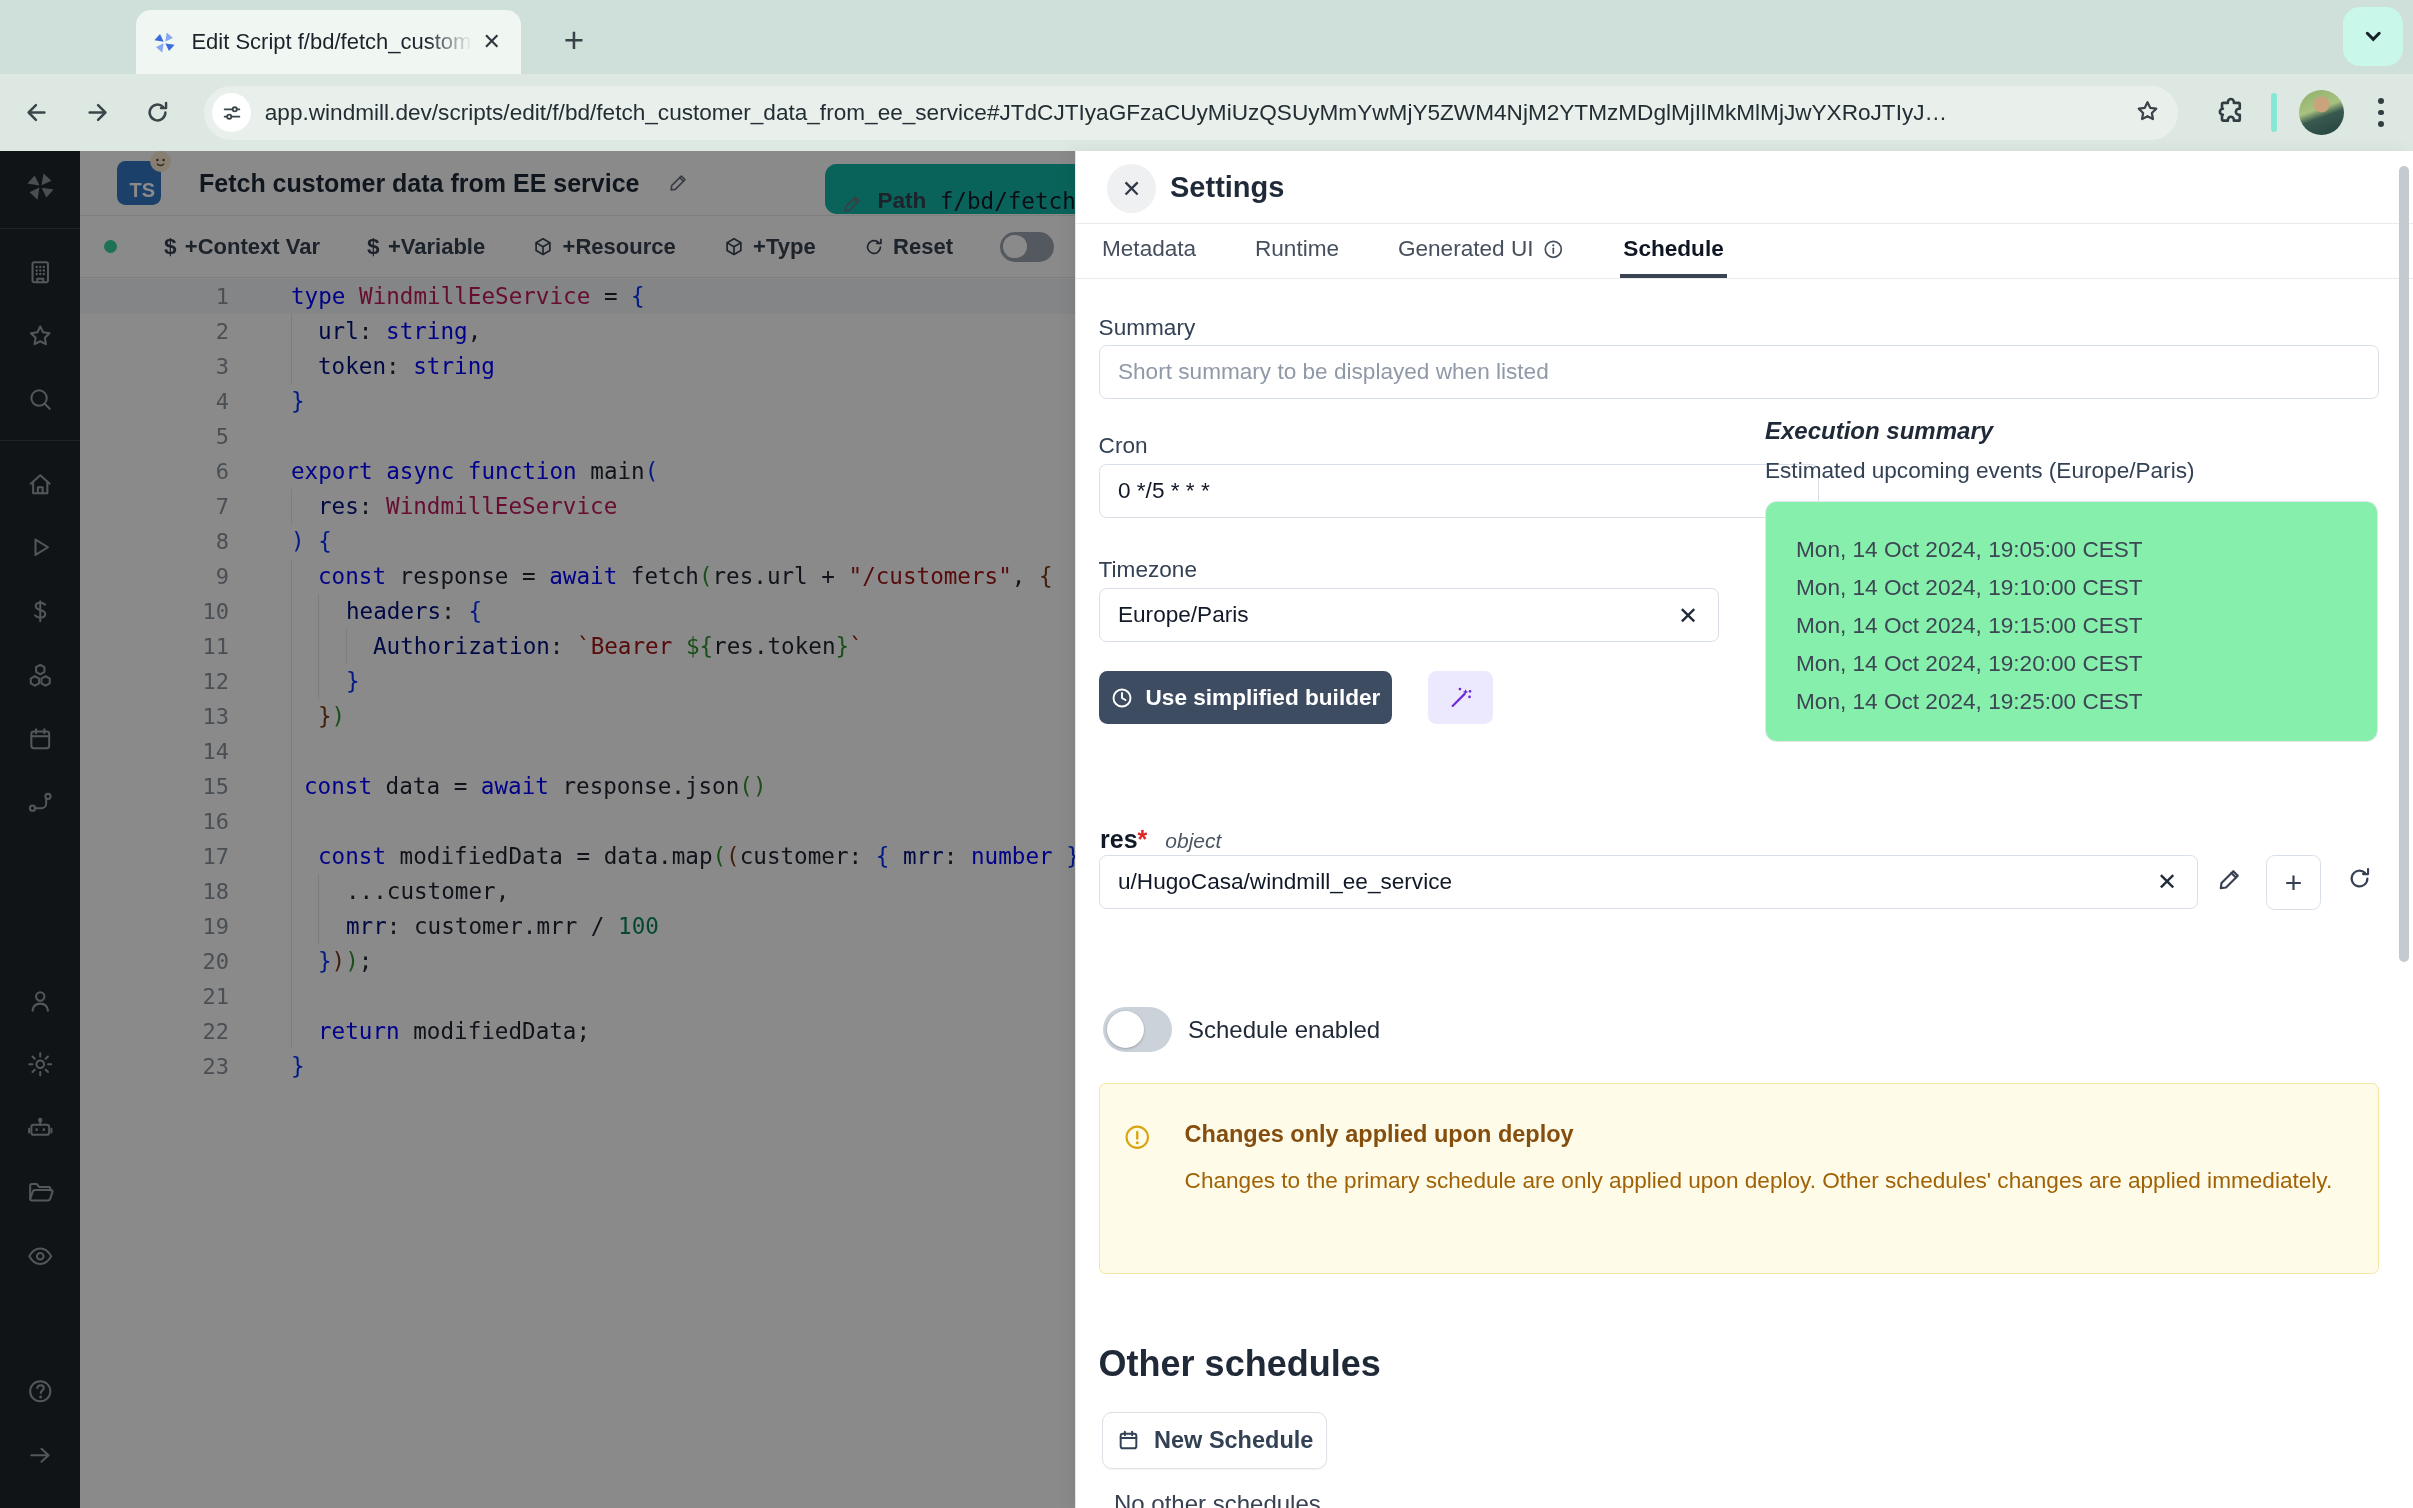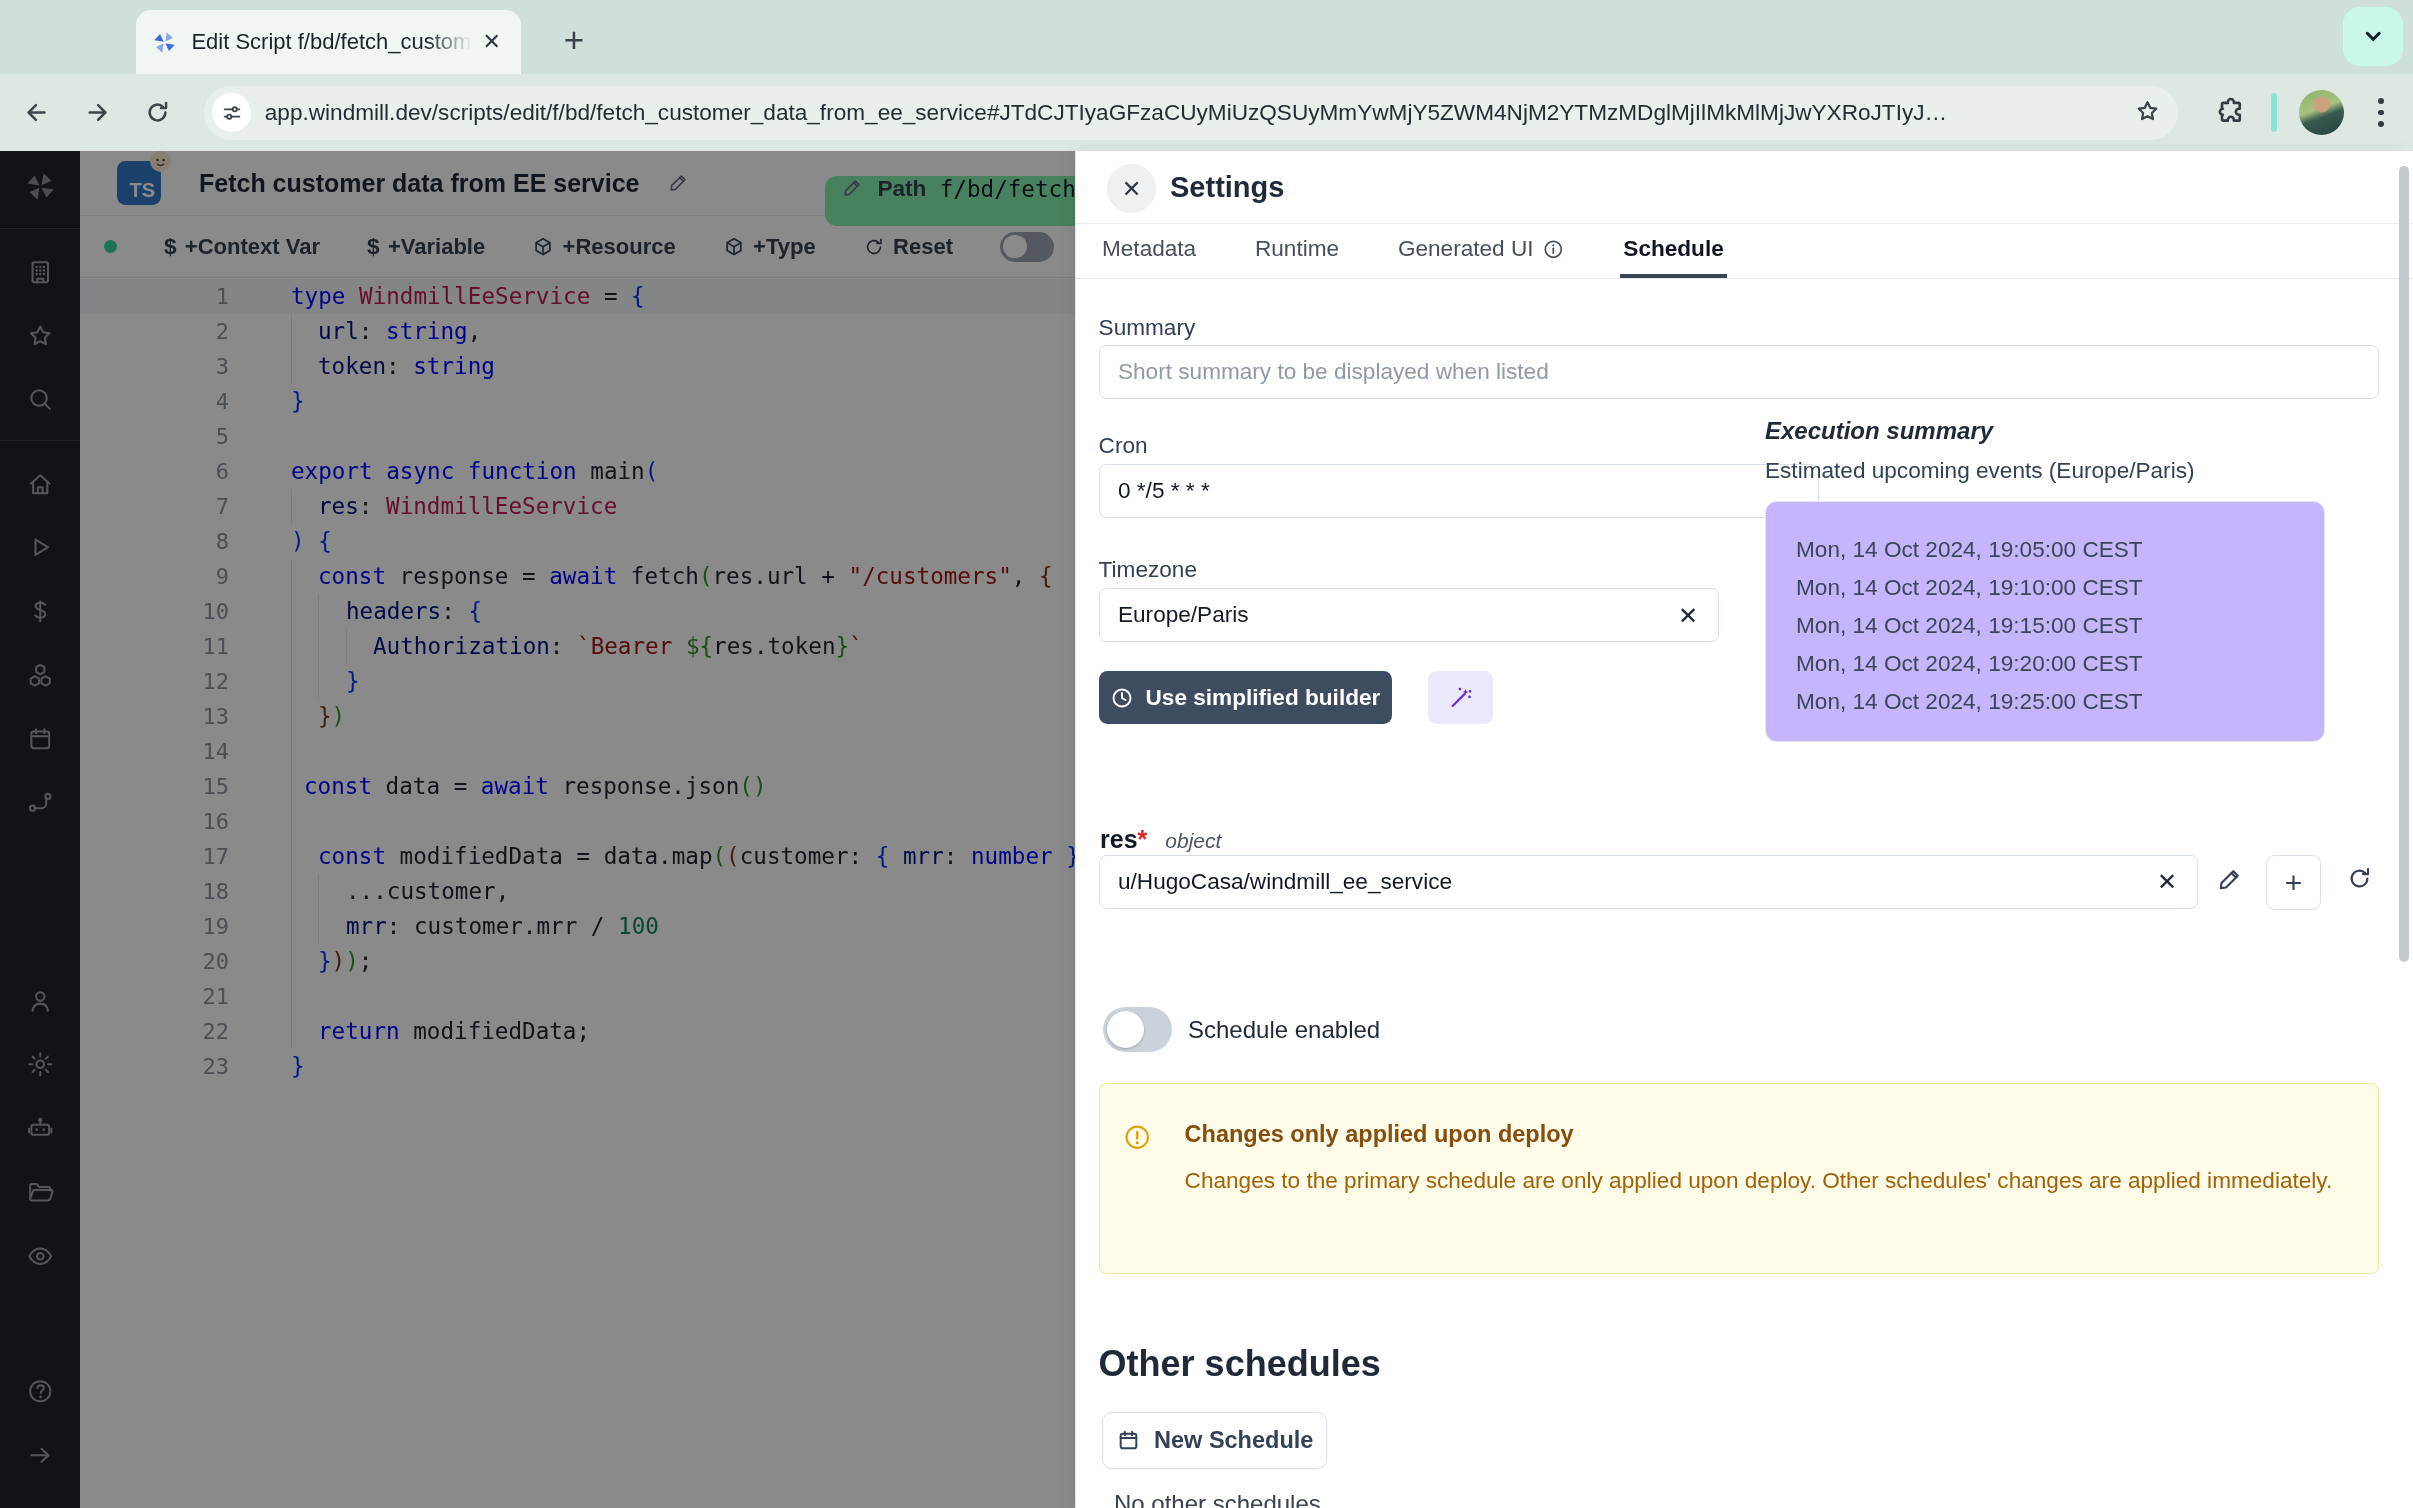--- a/index.html
+++ b/index.html
@@ -59,22 +59,22 @@
 
   .editor { position:absolute; left:80px; top:0; width:995px; height:1358px; background:#fff; z-index:1; }
   .script-header { position:relative; height:65px; border-bottom:0.8px solid #e8eaee; display:flex; align-items:center; }
   .ts-badge { position:relative; margin-left:37px; width:44px; height:44px; background:#3276c3; border-radius:8.4px;
               color:#fff; font-weight:700; font-size:20px; display:flex; align-items:flex-end; justify-content:flex-end;
               padding:0 5.9px 3.4px 0; }
   .ts-emoji { position:absolute; top:-11.7px; right:-11.7px; width:25px; height:25px; }
   .script-title { margin-left:38px; font-size:25px; font-weight:600; color:#1f2937; }
   .title-pencil { margin-left:28.5px; }
   .title-pencil svg, .path-box svg.pen { width:22px; height:22px; stroke:#6b7280; stroke-width:1.8; fill:none; stroke-linecap:round; stroke-linejoin:round; }
-  .path-box { position:absolute; left:745px; top:25px; width:352px; height:50px; background:#86efac; border-radius:11.7px;
-              display:flex; align-items:flex-start; padding:0 17px; gap:13.4px; }
+  .path-box { position:absolute; left:745px; top:13px; width:352px; height:50px; background:#14b8a6; border-radius:11.7px;
+              display:flex; align-items:flex-end; padding:0 17px; gap:13.4px; }
   .path-label { font-size:22.6px; font-weight:600; color:#374151; }
   .path-value { font-family:"DejaVu Sans Mono", monospace; font-size:22.6px; color:#111827; white-space:nowrap; }
 
   .toolbar { height:62px; border-bottom:0.8px solid #e8eaee; display:flex; align-items:center; padding-left:23.5px; gap:47px; }
   .status-dot { width:13.4px; height:13.4px; border-radius:50%; background:#34d399; flex:0 0 13.4px; }
   .tbtn { display:flex; align-items:center; gap:8.4px; font-size:22px; font-weight:600; color:#374151; white-space:nowrap; }
   .tbtn svg { width:22px; height:22px; stroke:#374151; stroke-width:1.8; fill:none; stroke-linecap:round; stroke-linejoin:round; }
   .tbtn .dollar { font-size:22.6px; font-weight:700; color:#374151; }
   .mini-toggle { width:54px; height:30px; border-radius:15px; background:#9ca3af; position:relative; flex:0 0 54px; margin-left:0; }
   .mini-toggle i { position:absolute; left:3.4px; top:3.4px; width:23.5px; height:23.5px; border-radius:50%; background:#fff; }
@@ -111,21 +111,21 @@
 
   .builder-btn { position:absolute; left:22.6px; top:520px; width:293px; height:53px; background:#3e4c62; border-radius:8.4px;
                  display:flex; align-items:center; justify-content:center; gap:11.7px; color:#fff; font-size:22.6px; font-weight:600; }
   .builder-btn svg { width:24px; height:24px; stroke:#fff; stroke-width:1.9; fill:none; stroke-linecap:round; }
   .wand-btn { position:absolute; left:352px; top:520px; width:65px; height:53px; background:#ece9fe; border-radius:8.4px;
               display:flex; align-items:center; justify-content:center; }
   .wand-btn svg { width:27px; height:27px; stroke:#6d28d9; stroke-width:1.9; fill:none; stroke-linecap:round; }
 
   .exec-title { position:absolute; left:689px; top:266px; font-size:24px; font-weight:700; color:#1f2937;font-style:italic; }
   .exec-sub { position:absolute; left:689px; top:307px; font-size:22.6px; color:#334155; }
-  .exec-box { position:absolute; left:689px; top:350px; width:560px; height:241px; background:#c4b5fd;
+  .exec-box { position:absolute; left:689px; top:350px; width:613px; height:241px; background:#86efac;
               border:0.8px solid #e4e7ea; border-radius:11.7px; padding:28.5px 0 0 30px; }
   .event-row { font-size:22.6px; color:#3d4654; line-height:38px; white-space:nowrap; }
 
   .res-name { position:absolute; left:24px; top:674px; font-size:25px; font-weight:700; color:#111827; }
   .res-star { color:#e02424; font-weight:700; }
   .res-type { font-size:21px; font-style:italic; font-weight:400; color:#4b5563; margin-left:18px; }
   .icon-btn svg { width:27px; height:27px; stroke:#374151; stroke-width:1.9; fill:none; stroke-linecap:round; stroke-linejoin:round; }
   .pencil-btn { position:absolute; left:1141px; top:714px; }
   .plus-btn { position:absolute; left:1190px; top:704px; width:55px; height:55px; border:1.3px solid #d9dfe6;
               border-radius:8.4px; display:flex; align-items:center; justify-content:center; font-size:30px; color:#374151; }

